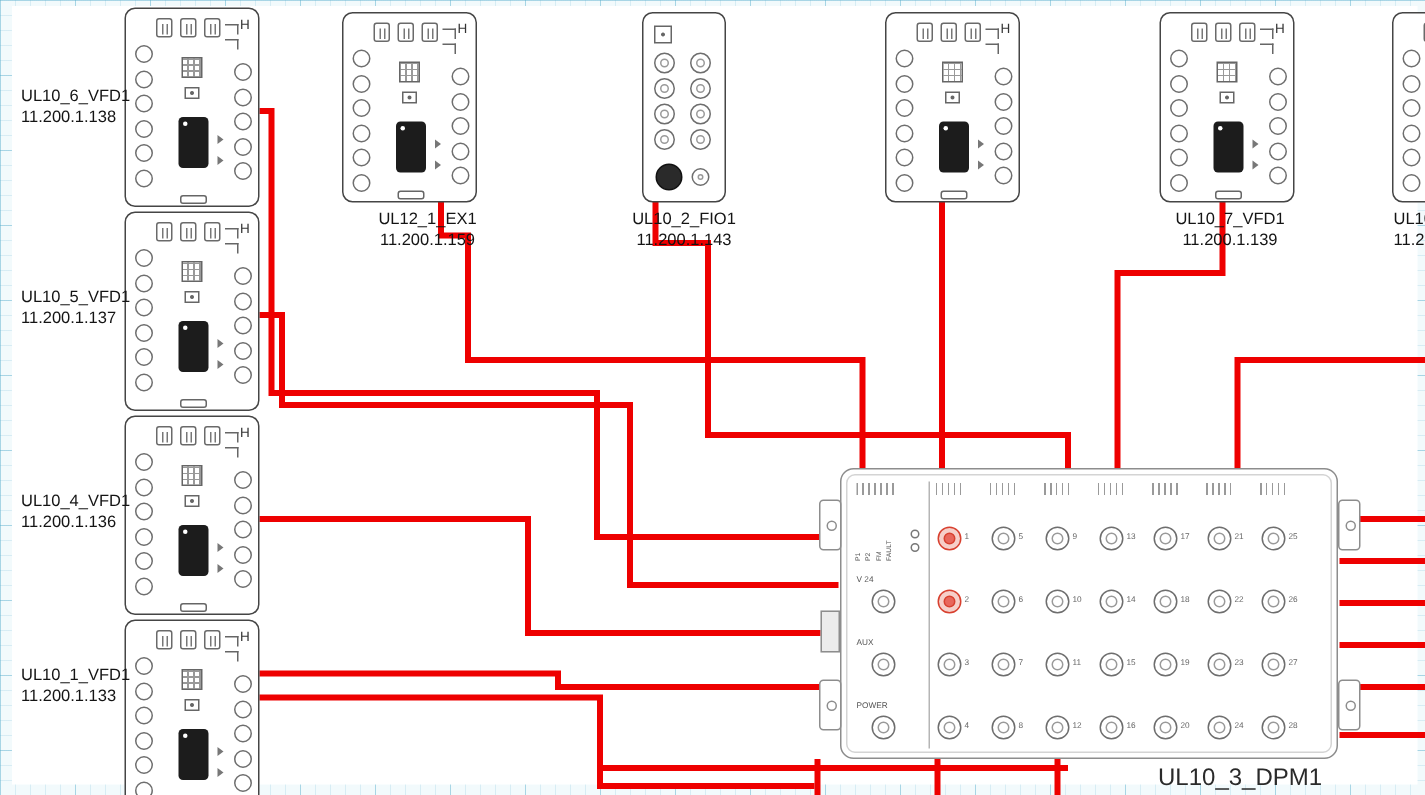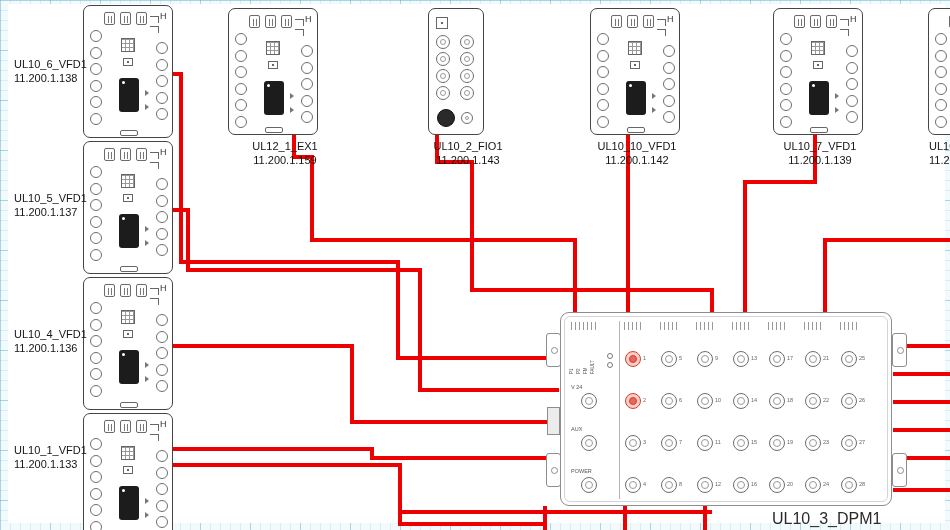--- a/index.html
+++ b/index.html
@@ -257,21 +257,21 @@
         <div class="dot"></div>
       </div>
       <div class="port" style="left: 31px; top: 77px; width: 14px; height: 14px;">
         <div class="dot"></div>
       </div>
       <div class="bigdark" style="left: 8px; top: 100px; width: 18px; height: 18px;"></div>
       <div class="port" style="left: 32px; top: 103px; width: 12px; height: 12px;">
         <div class="dot"></div>
       </div>
     </div>
-    <div class="dev-label center" style="left: 468px; top: 140px;">
+    <div class="dev-label center" style="left: 456px; top: 140px;">
       <div style="position: static;">UL10_2_FIO1</div>
       <div style="position: static;">11.200.1.143</div>
     </div>
     <div class="device vfd" style="left: 590px; top: 8px; width: 90px; height: 127px;">
       <div class="conn" style="left: 20px; top: 6px; width: 11px; height: 13px;"></div>
       <div class="conn" style="left: 36px; top: 6px; width: 11px; height: 13px;"></div>
       <div class="conn" style="left: 52px; top: 6px; width: 11px; height: 13px;"></div>
       <div class="hlabel" style="left: 76px; top: 6px;">H</div>
       <div class="brk" style="left: 66px; top: 10px; width: 9px; height: 7px;"></div>
       <div class="brk" style="left: 66px; top: 20px; width: 9px; height: 7px;"></div>
@@ -286,24 +286,20 @@
       <div class="port" style="left: 72px; top: 69px; width: 12px; height: 12px;"></div>
       <div class="port" style="left: 72px; top: 85.5px; width: 12px; height: 12px;"></div>
       <div class="port" style="left: 72px; top: 102px; width: 12px; height: 12px;"></div>
       <div class="icon-grid" style="left: 37px; top: 32px; width: 14px; height: 14px;"></div>
       <div class="mini" style="left: 39px; top: 52px; width: 10px; height: 8px;"></div>
       <div class="blk" style="left: 35px; top: 72px; width: 20px; height: 34px;"></div>
       <div class="wdot" style="left: 38px; top: 75px; width: 3px; height: 3px;"></div>
       <div class="tri" style="left: 61px; top: 84px;"></div>
       <div class="tri" style="left: 61px; top: 98px;"></div>
       <div class="btab" style="left: 36px; top: 118px; width: 18px; height: 6px;"></div>
-    </div>
-    <div class="dev-label center" style="left: 637px; top: 140px;">
-      <div style="position: static;">UL10_10_VFD1</div>
-      <div style="position: static;">11.200.1.142</div>
     </div>
     <div class="device vfd" style="left: 773px; top: 8px; width: 90px; height: 127px;">
       <div class="conn" style="left: 20px; top: 6px; width: 11px; height: 13px;"></div>
       <div class="conn" style="left: 36px; top: 6px; width: 11px; height: 13px;"></div>
       <div class="conn" style="left: 52px; top: 6px; width: 11px; height: 13px;"></div>
       <div class="hlabel" style="left: 76px; top: 6px;">H</div>
       <div class="brk" style="left: 66px; top: 10px; width: 9px; height: 7px;"></div>
       <div class="brk" style="left: 66px; top: 20px; width: 9px; height: 7px;"></div>
       <div class="port" style="left: 6px; top: 24px; width: 12px; height: 12px;"></div>
       <div class="port" style="left: 6px; top: 40.5px; width: 12px; height: 12px;"></div>

